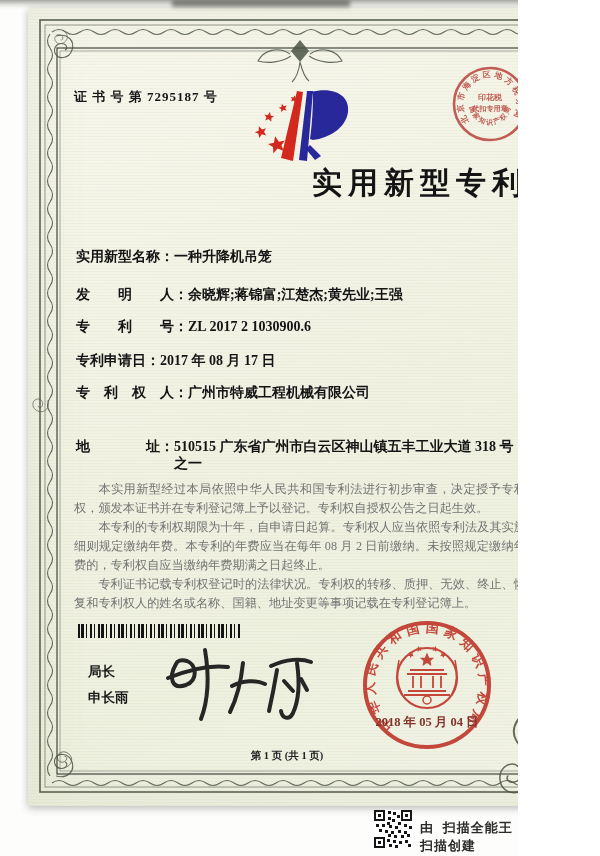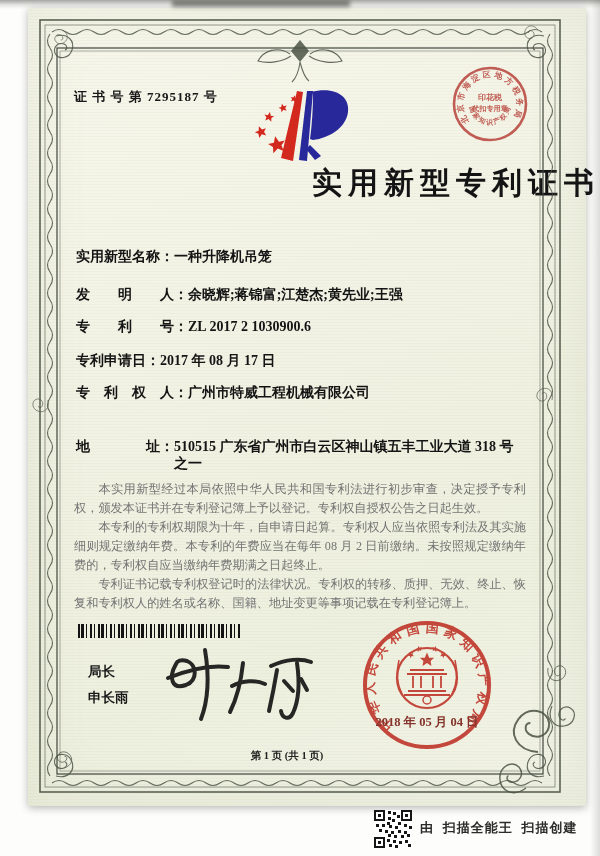--- a/index.html
+++ b/index.html
@@ -1,17 +1,17 @@
 <!DOCTYPE html>
 <html style="--seal-red: #c0392e; --tax-red: #b8433b; --logo-red: #d3281e; --logo-blue: #28289b; --border: #4b5345;"><head>
 <meta charset="utf-8">
 <style>
   html,body{margin:0;padding:0;}
   body{width:600px;height:856px;font-family:"Liberation Serif","DejaVu Serif",serif;background:#ffffff;}
-  .canvas{position:relative;width:600px;height:856px;background:#fdfdfb;overflow:hidden;}
+  .canvas{position:relative;width:518px;height:856px;background:#fdfdfb;overflow:hidden;}
   .abs{position:absolute;}
   .paper{left:28px;top:8px;width:558px;height:798px;
     background:linear-gradient(160deg,#f7f7ec 0%,#f0f1e1 55%,#eef0df 75%,#f2f3e6 100%);
     box-shadow:0 2px 8px rgba(0,0,0,.28), inset 0 0 60px rgba(150,160,120,.14);}
   .paper:after{content:"";position:absolute;inset:0;
     background:repeating-linear-gradient(0deg,rgba(140,150,110,.05) 0 1px,transparent 1px 3px);}
   .scan-smudge{left:0;top:0;width:600px;height:9px;
     background:linear-gradient(to bottom,rgba(80,80,74,.50),rgba(120,120,112,.18) 55%,rgba(0,0,0,0));z-index:9;}
   .scan-blob{left:172px;top:0;width:178px;height:7px;background:rgba(55,55,50,.55);filter:blur(2px);z-index:9;}
   .edge-right{left:590px;top:0;width:10px;height:856px;background:linear-gradient(to right,rgba(0,0,0,0),rgba(120,120,115,.25));z-index:9;}

